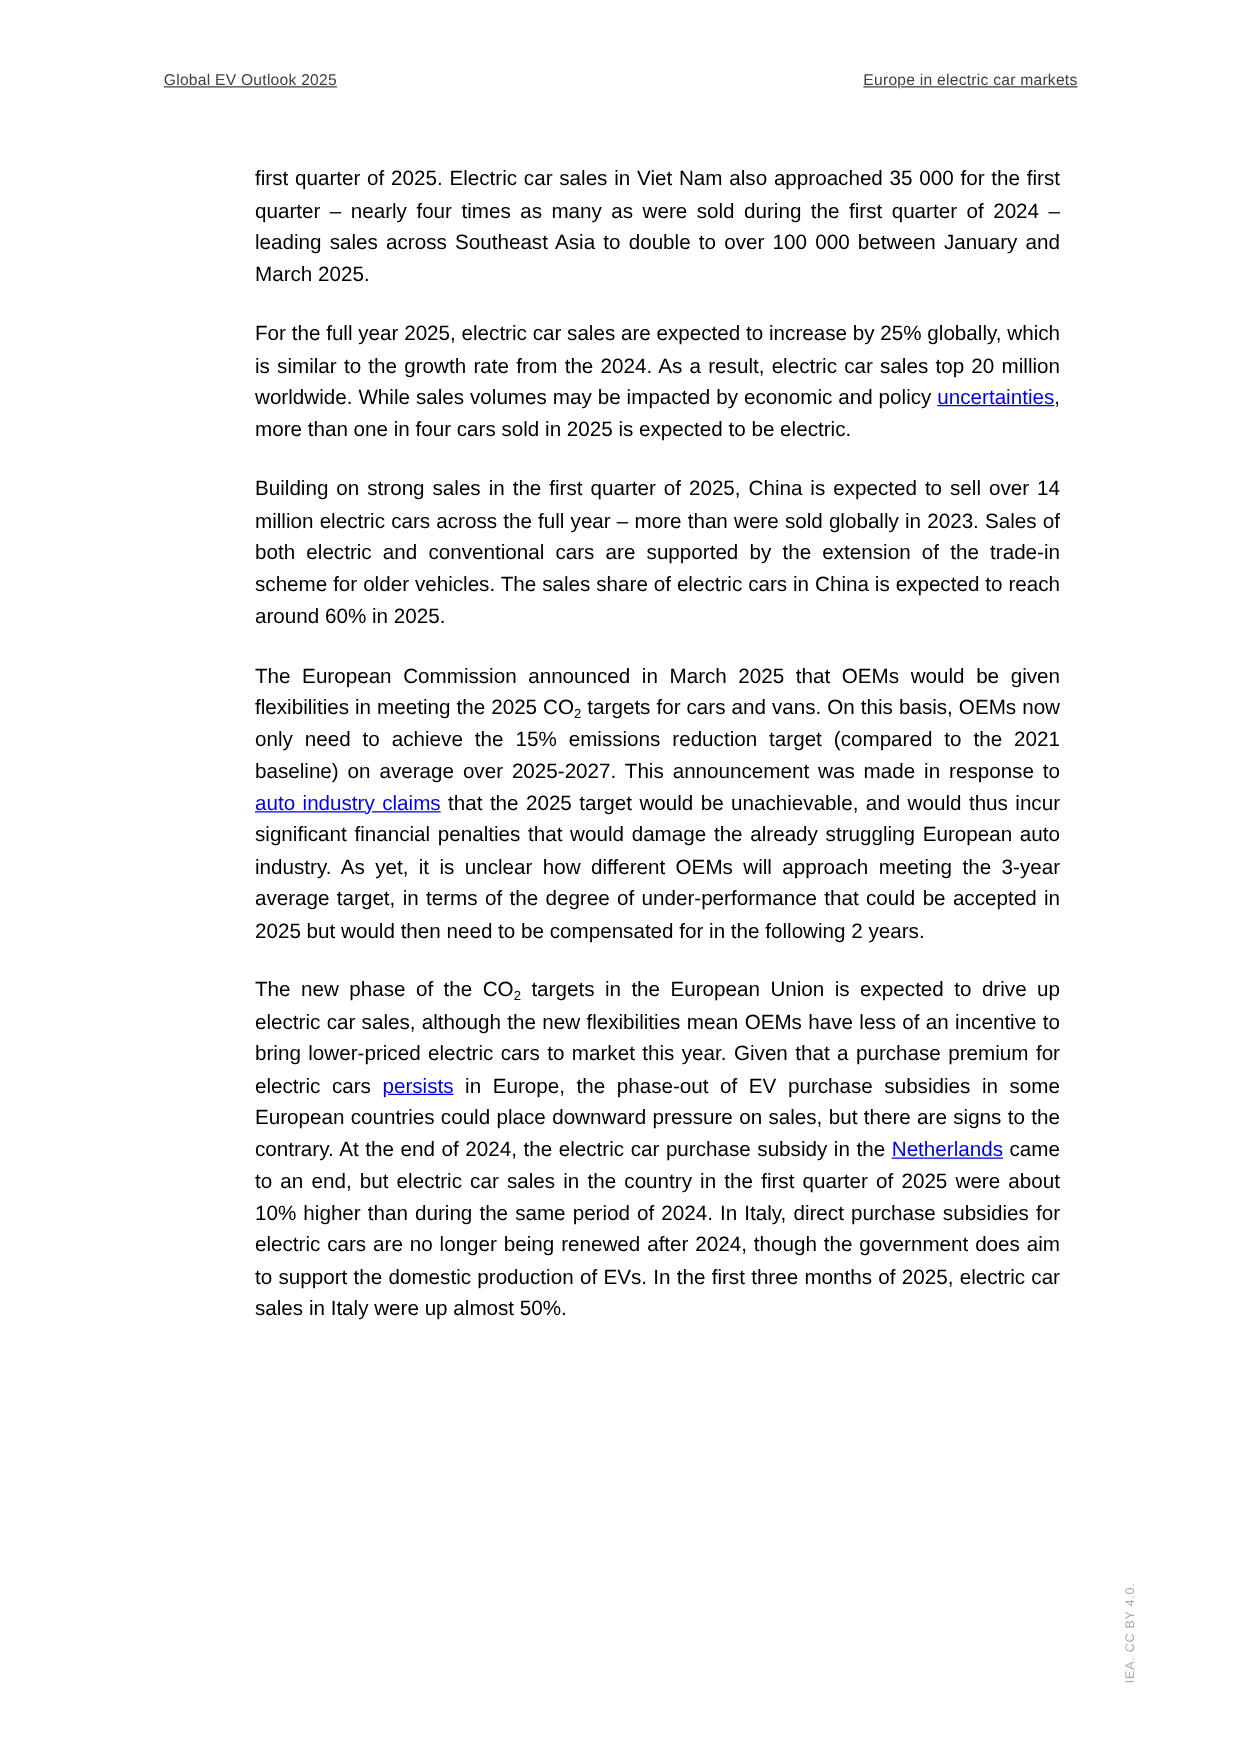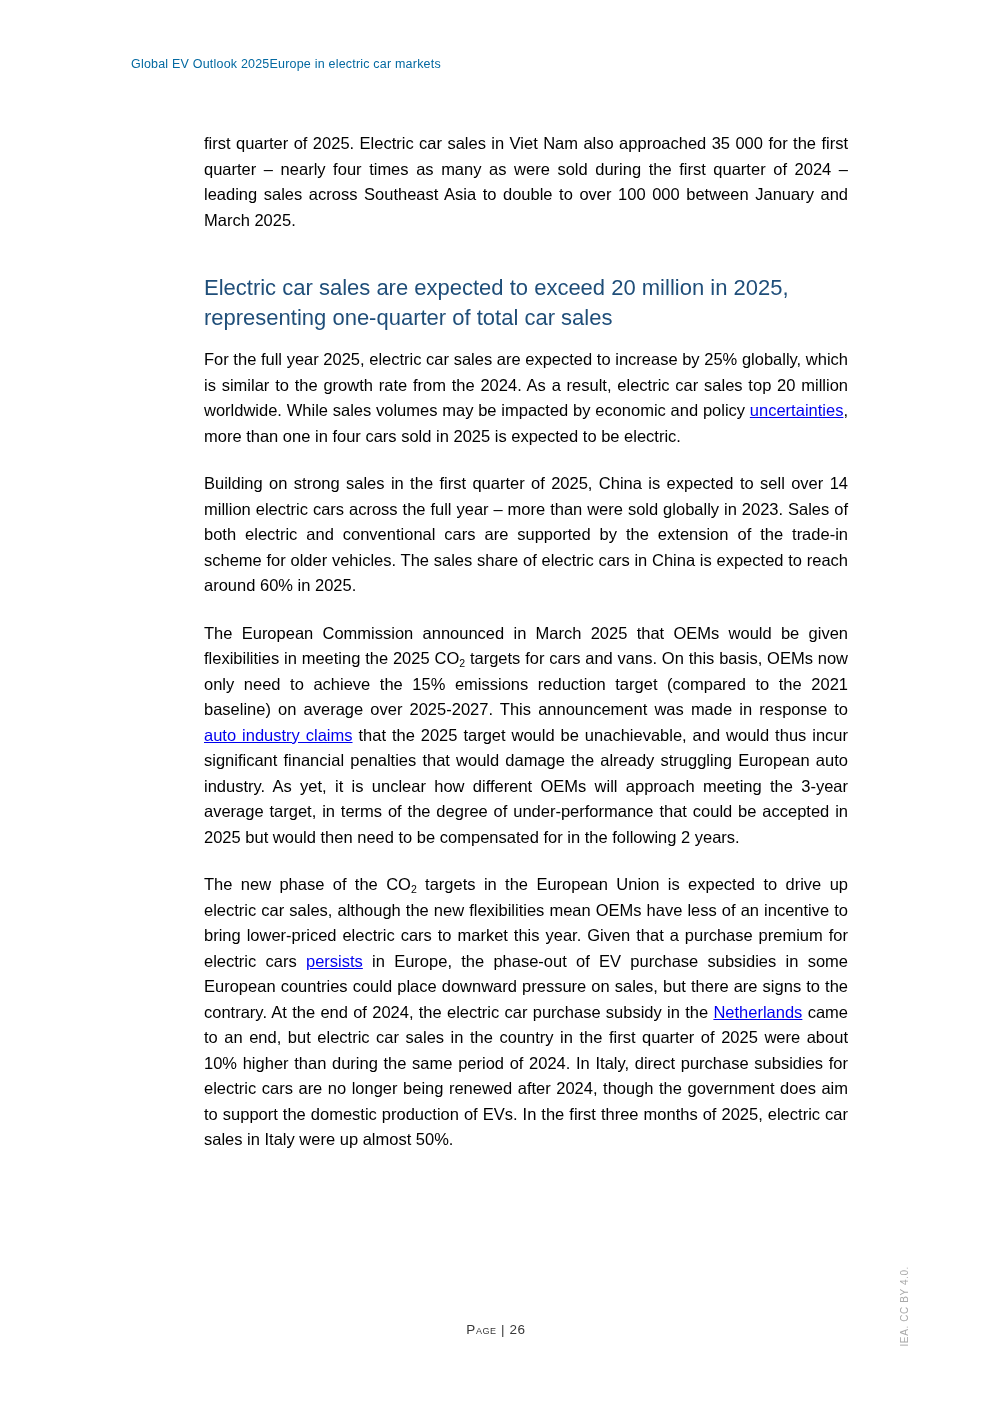--- a/index.html
+++ b/index.html
@@ -6,22 +6,22 @@
   .page{
     position:relative;
     width:992px;height:1403px;
     background:#ffffff;
     font-family:"Liberation Sans", sans-serif;
     color:#000;
     overflow:hidden;
   }
   .running-header{
     position:absolute;top:57px;left:131px;width:731px;
-    display:flex;
-    font-size:12.5px;color:#0369a1;letter-spacing:0.2px;
+    display:flex;justify-content:space-between;
+    font-size:12.5px;color:#404040;letter-spacing:0.2px;text-decoration:underline;
   }
   .content{
     position:absolute;top:131px;left:204px;width:658px;
   }
   .content p{
     margin:0 14px 22px 0;
     font-size:16.5px;line-height:25.5px;
     text-align:justify;
   }
   h1.section-heading{
@@ -56,25 +56,23 @@
 <div class="page">
 
   <div class="running-header">
     <span>Global EV Outlook 2025</span>
     <span>Europe in electric car markets</span>
   </div>
 
   <div class="content">
     <p><span>first quarter of 2025. Electric car sales in Viet Nam also approached 35&nbsp;000 for the first quarter – nearly four times as many as were sold during the first quarter of 2024 – leading sales across Southeast Asia to double to over 100&nbsp;000 between January and March 2025.</span></p>
 
-    <h1 class="section-heading">Electric car sales are expected to exceed 20 million in 2025, representing one-quarter of total car sales</h1>
 
     <p><span>For the full year 2025, electric car sales are expected to increase by 25% globally, which is similar to the growth rate from the 2024. As a result, electric car sales top 20 million worldwide. While sales volumes may be impacted by economic and policy </span><a class="link" href="#">uncertainties</a><span>, more than one in four cars sold in 2025 is expected to be electric.</span></p>
     <p><span>Building on strong sales in the first quarter of 2025, China is expected to sell over 14 million electric cars across the full year – more than were sold globally in 2023. Sales of both electric and conventional cars are supported by the extension of the trade-in scheme for older vehicles. The sales share of electric cars in China is expected to reach around 60% in 2025.</span></p>
     <p><span>The European Commission announced in March 2025 that OEMs would be given flexibilities in meeting the 2025 CO</span><sub>2</sub><span> targets for cars and vans. On this basis, OEMs now only need to achieve the 15% emissions reduction target (compared to the 2021 baseline) on average over 2025-2027. This announcement was made in response to </span><a class="link" href="#">auto industry claims</a><span> that the 2025 target would be unachievable, and would thus incur significant financial penalties that would damage the already struggling European auto industry. As yet, it is unclear how different OEMs will approach meeting the 3-year average target, in terms of the degree of under-performance that could be accepted in 2025 but would then need to be compensated for in the following 2 years.</span></p>
     <p><span>The new phase of the CO</span><sub>2</sub><span> targets in the European Union is expected to drive up electric car sales, although the new flexibilities mean OEMs have less of an incentive to bring lower-priced electric cars to market this year. Given that a purchase premium for electric cars </span><a class="link" href="#">persists</a><span> in Europe, the phase-out of EV purchase subsidies in some European countries could place downward pressure on sales, but there are signs to the contrary. At the end of 2024, the electric car purchase subsidy in the </span><a class="link" href="#">Netherlands</a><span> came to an end, but electric car sales in the country in the first quarter of 2025 were about 10% higher than during the same period of 2024. In Italy, direct purchase subsidies for electric cars are no longer being renewed after 2024, though the government does aim to support the domestic production of EVs. In the first three months of 2025, electric car sales in Italy were up almost 50%.</span></p>
   </div>
 
-  <div class="footer">Page | 26</div>
 
   <div class="side-note">IEA. CC BY 4.0.</div>
 
 </div>
 
 </body></html>

